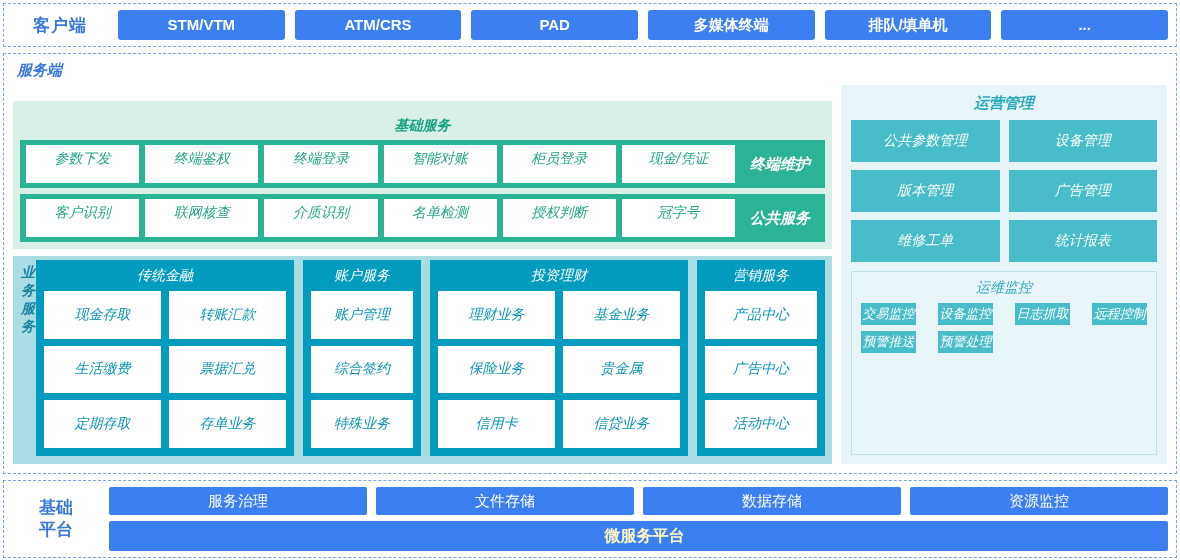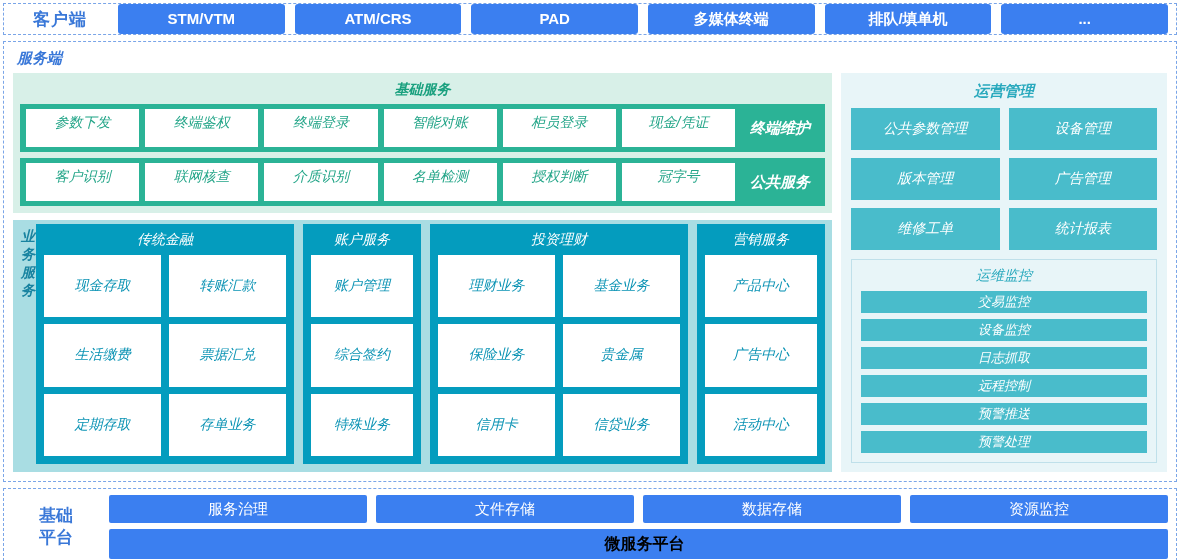--- a/index.html
+++ b/index.html
@@ -63,21 +63,22 @@
     margin: 1px 0 5px 4px;
   }
   .server-body { flex: 1 1 auto; display: flex; gap: 9px; }
 
   
   .svc-col { flex: 1 1 auto; display: flex; flex-direction: column; }
 
   .basic-block {
     background: #d6 efe7;
     background: #d8f0e8;
-    padding: 5px 7px 7px 7px;
+    padding: 13px 7px 7px 7px;
+    margin-top: 16px;
   }
   .block-title {
     text-align: center;
     font-weight: bold;
     font-size: 14px;
     color: #19a07e;
     padding: 3px 0 5px 0;
   }
   .teal-row {
     background: #2bb396;
@@ -191,21 +192,21 @@
     flex: 1 1 auto;
   }
   .mon-title {
     text-align: center;
     font-size: 14px;
     color: #29a9bd;
     padding: 3px 0 6px 0;
   }
   .mon-grid {
     display: grid;
-    grid-template-columns: 1fr;
+    grid-template-columns: 1fr 1fr 1fr 1fr;
     gap: 6px 22px;
   }
   .mon-chip {
     background: #49bccb;
     color: #ffffff;
     font-size: 13px;
     height: 22px;
     line-height: 22px;
     text-align: center;
   }
@@ -234,21 +235,21 @@
     font-weight: normal;
     font-size: 15px;
     height: 28px;
     line-height: 28px;
     text-align: center;
     flex: 1 1 0;
     border-radius: 2px;
   }
   .plat-wide {
     background: #3b7ff0;
-    color: #000000;
+    color: #fef9c3;
     font-weight: bold;
     font-size: 16px;
     height: 30px;
     line-height: 30px;
     text-align: center;
     border-radius: 2px;
     padding-left: 12px;
   }
 </style>
 </head>

